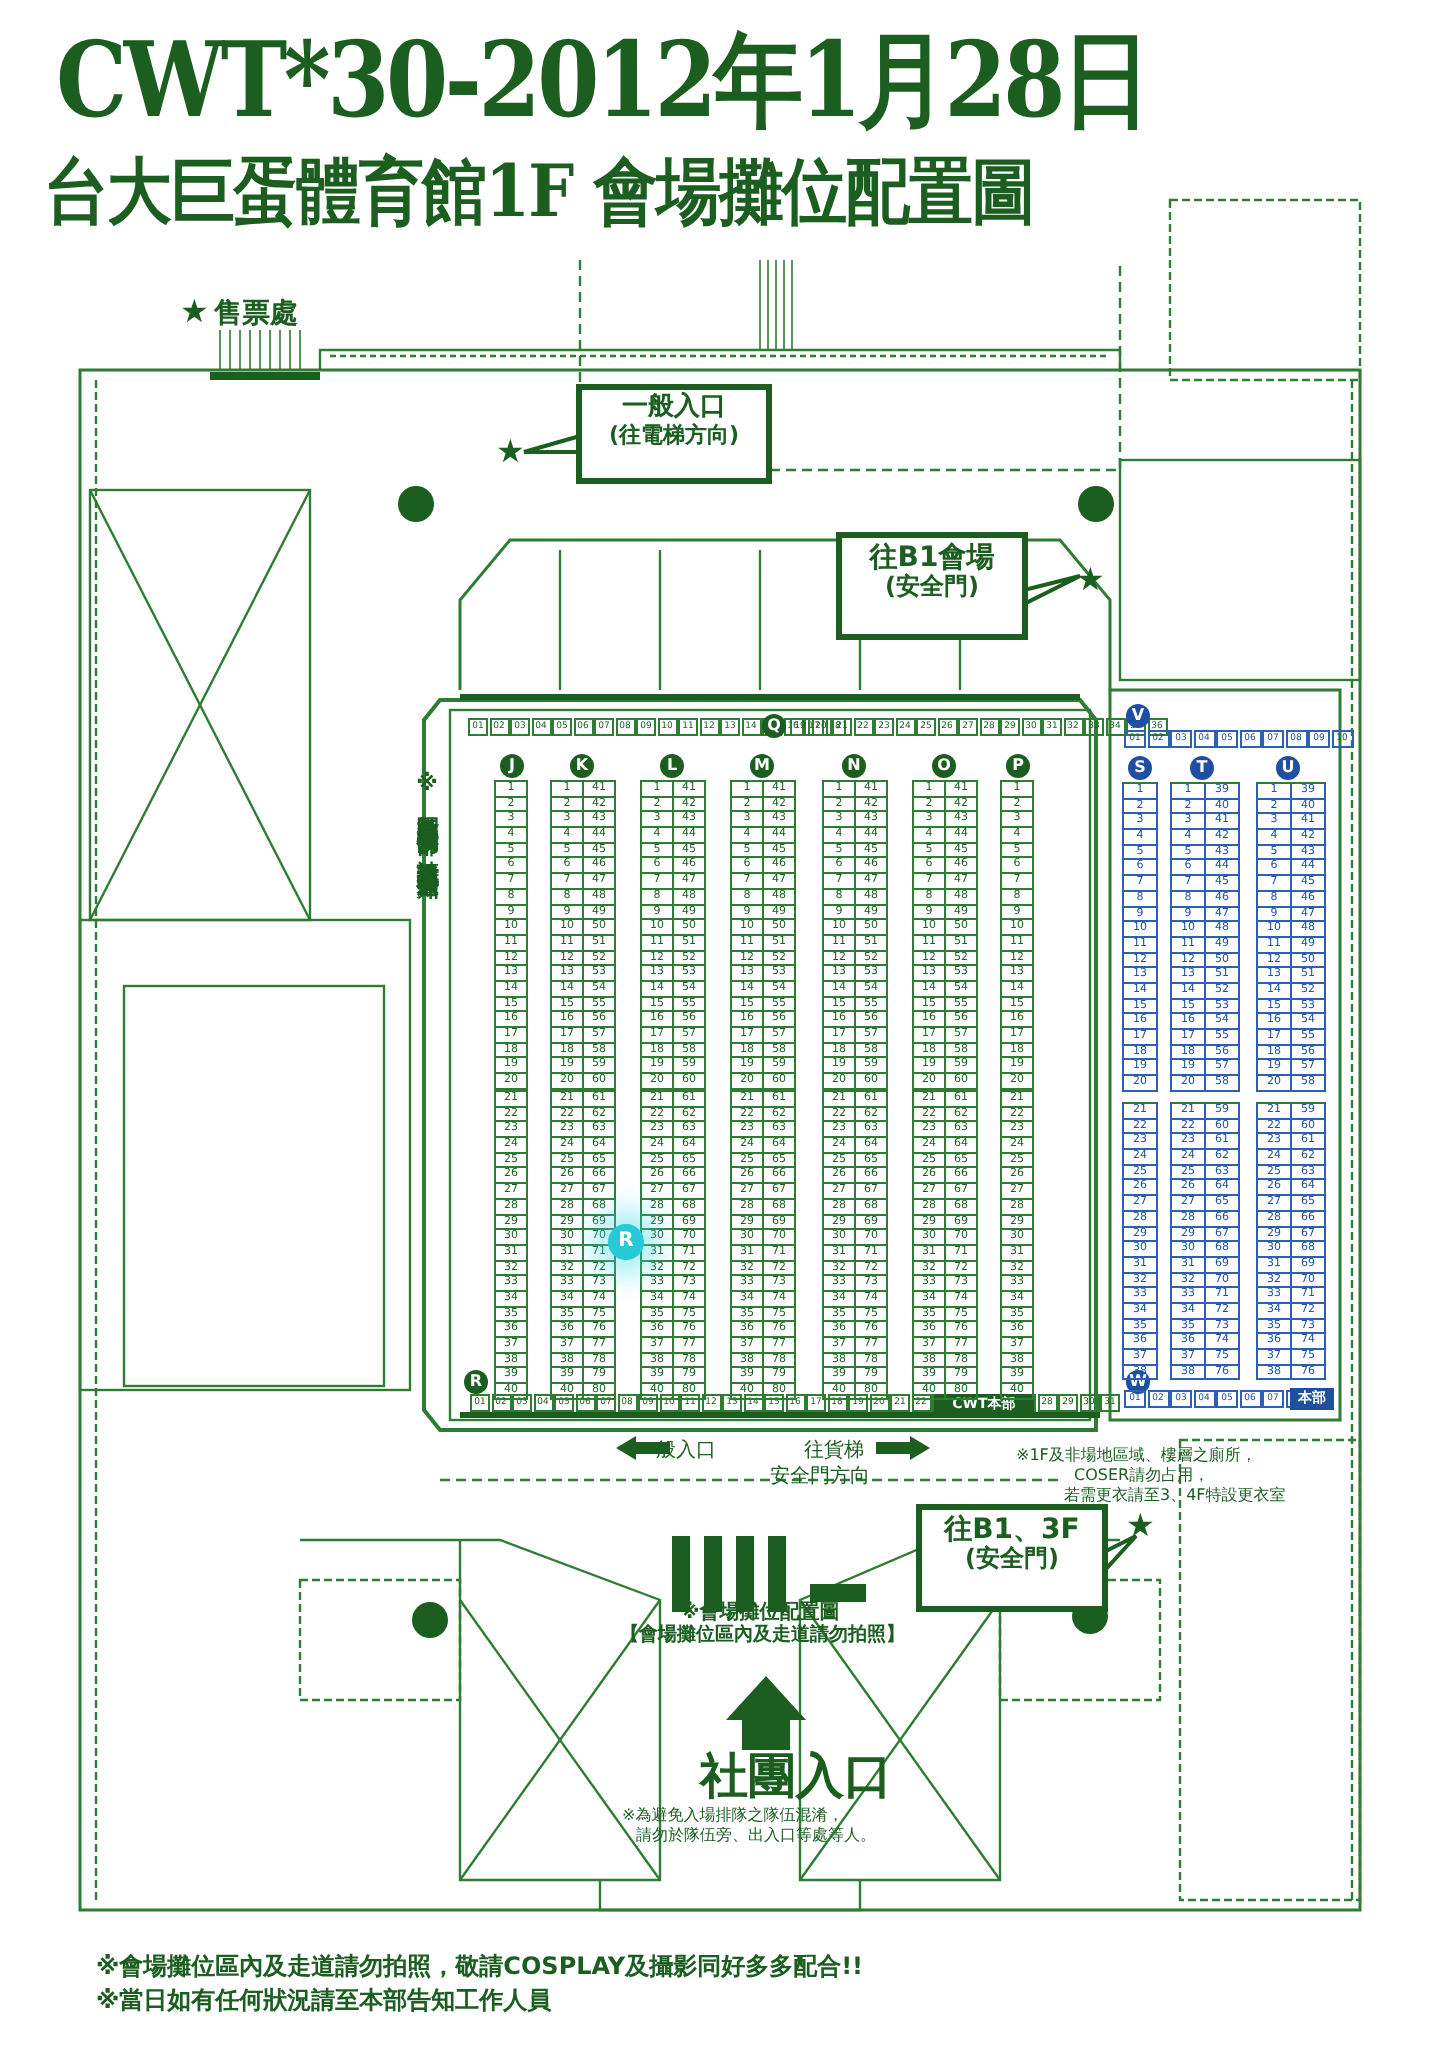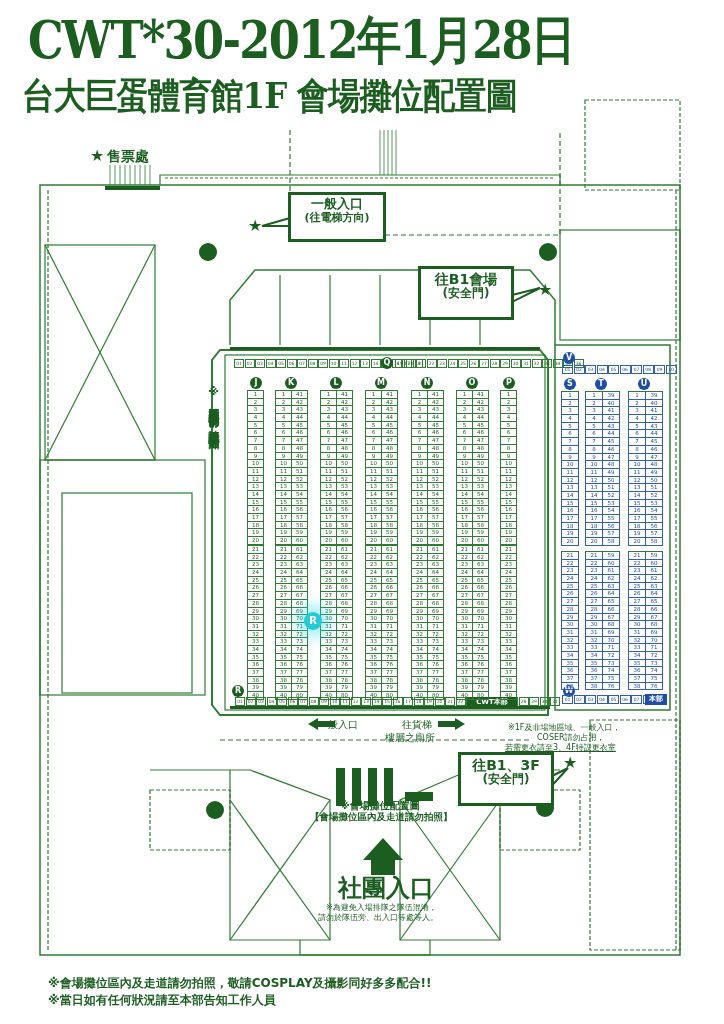--- a/index.html
+++ b/index.html
@@ -1754,24 +1754,24 @@
         <div class="cell blue" style="width: 16px;">38</div>
         <div class="cell blue" style="width: 16px;">76</div>
       </div>
     </div>
   </div>
 
 <div class="marker-r" style="left:304px;top:612px;">R</div>
 
 <div class="note" style="left:318px;top:718px;font-size:10px;">一般入口</div>
 <div class="note" style="left:402px;top:718px;font-size:10px;">往貨梯</div>
-<div class="note" style="left:385px;top:731px;font-size:10px;">樓層之廁所</div>
-<div class="note" style="left:508px;top:722px;font-size:8px;text-align:right;">※1F及非場地區域、一般入口，</div>
+<div class="note" style="left:385px;top:731px;font-size:10px;">安全門方向</div>
+<div class="note" style="left:508px;top:722px;font-size:8px;text-align:right;">※1F及非場地區域、樓層之廁所，</div>
 <div class="note" style="left:537px;top:732px;font-size:8px;">COSER請勿占用，</div>
-<div class="note" style="left:505px;top:742px;font-size:8px;text-decoration:underline;">若需更衣請至3、4F特設更衣室</div>
+<div class="note" style="left:532px;top:742px;font-size:8px;">若需更衣請至3、4F特設更衣室</div>
 <div class="note" style="left:340px;top:799px;font-size:10px;font-weight:bold;">※會場攤位配置圖</div>
 <div class="note" style="left:310px;top:811px;font-size:9.5px;font-weight:bold;">【會場攤位區內及走道請勿拍照】</div>
-<div class="big-entry" style="left:338px;top:872px;">社團入口</div>
-<div class="note" style="left:326px;top:902px;font-size:8px;">※為避免入場排隊之隊伍混淆，</div>
+<div class="big-entry" style="left:350px;top:872px;">社團入口</div>
+<div class="note" style="left:311px;top:902px;font-size:8px;">※為避免入場排隊之隊伍混淆，</div>
 <div class="note" style="left:318px;top:912px;font-size:8px;">請勿於隊伍旁、出入口等處等人。</div>
 
 <div class="footer" style="top:975px;">※會場攤位區內及走道請勿拍照，敬請COSPLAY及攝影同好多多配合!!</div>
 <div class="footer" style="top:992px;">※當日如有任何狀況請至本部告知工作人員</div>
 
 </body></html>

